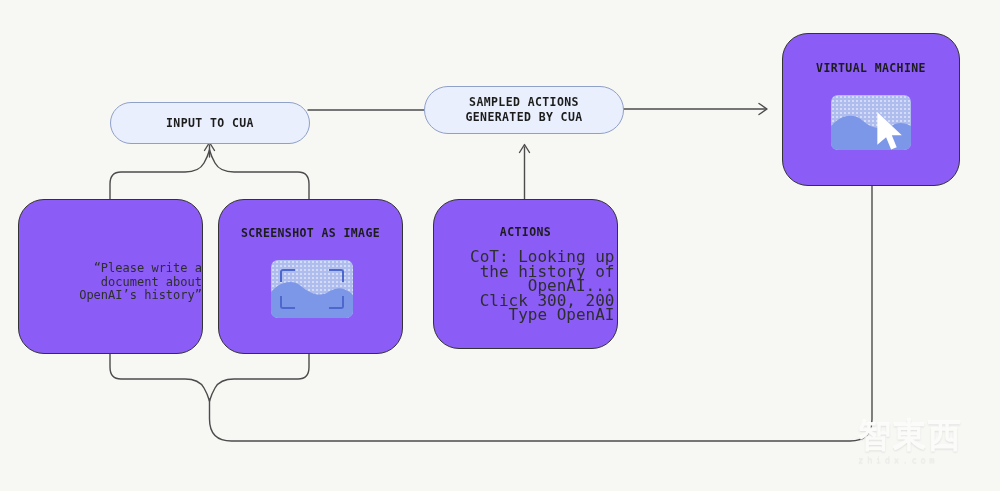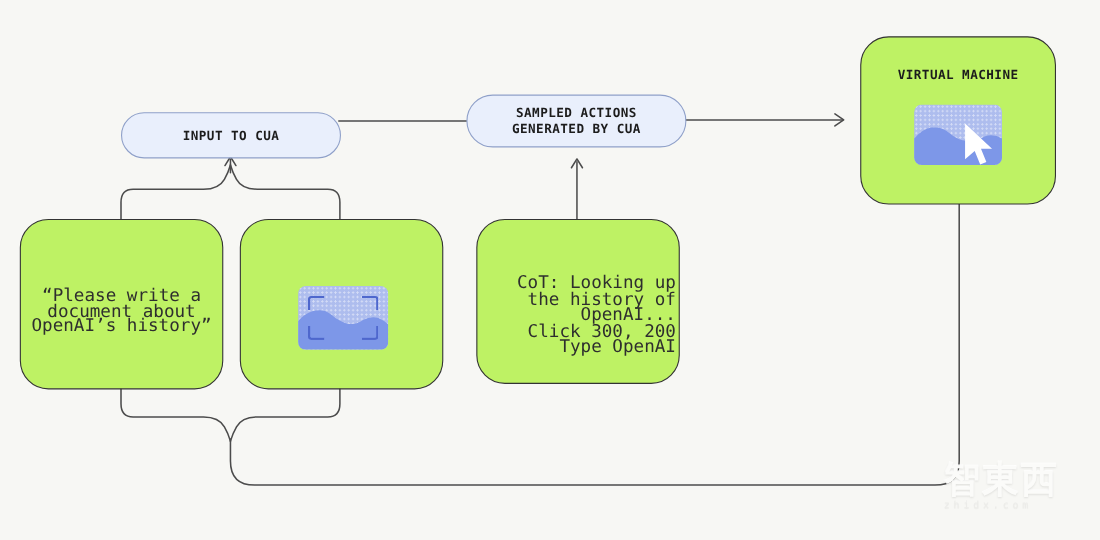--- a/index.html
+++ b/index.html
@@ -15,37 +15,37 @@
   .pill {
     position:absolute; background:#e9effc; border:1.2px solid #8fa0c9;
     display:flex; align-items:center; justify-content:center; text-align:center;
     font-weight:bold; font-size:11.5px; letter-spacing:.4px; line-height:15px;
     white-space:pre-line;
   }
   .pill.input   { left:110px; top:90px; width:198px; height:40px; border-radius:21px;margin-top:12px; }
   .pill.sampled { left:424px; top:86px; width:198px; height:46px; border-radius:24px; }
 
   .box {
-    position:absolute; background:#bef264; border:1.2px solid #333333; border-radius:26px;
+    position:absolute; background:#8b5cf6; border:1.2px solid #333333; border-radius:26px;
   }
   .box.task       { left:18px;  top:199px; width:183px; height:153px; }
   .box.screenshot { left:218px; top:199px; width:183px; height:153px; }
   .box.actions    { left:433px; top:199px; width:183px; height:148px; }
   .box.vm         { left:782px; top:33px;  width:176px; height:151px; }
 
   .box-title {
     position:absolute; left:0; right:0; top:26px; text-align:center;
     font-weight:bold; font-size:11.5px; letter-spacing:.4px;
   }
   .box.vm .box-title { top:27px; }
   .box.actions .box-title { top:25px; }
 
   .quote-text {
-    position:absolute; left:0; right:0; top:62px; text-align:center;
-    font-size:16px; line-height:13.5px; white-space:pre-line; color:#2e2e2e;
+    position:absolute; left:0; right:0; top:62px; text-align:right;
+    font-size:12px; line-height:13.5px; white-space:pre-line; color:#2e2e2e;
   }
   .actions-body {
     position:absolute; left:36px; top:50px; text-align:right;
     font-size:16px; line-height:14.5px; white-space:pre-line; color:#2e2e2e;
   }
   .edge-label {
     position:absolute; left:607px; top:51px; width:180px; text-align:center;
     font-size:11px; line-height:14px; white-space:pre-line; color:#222;
   }
 
@@ -126,32 +126,34 @@
     </svg>
   </div>
 
   <div class="box task">
     <div class="quote-text">“Please write a
 document about
 OpenAI’s history”</div>
   </div>
 
   <div class="box screenshot">
+    <div class="box-title">SCREENSHOT AS IMAGE</div>
     <div class="thumb">
       <svg class="wave" viewBox="0 0 82 58" preserveAspectRatio="none">
         <path d="M0 32 Q6 25 13 23 Q23 20 30 26 Q37 32 44 34 Q52 36 59 31 Q66 27 73 29 Q78 31 82 35 L82 58 L0 58 Z" fill="#7d97e8"></path>
       </svg>
       <div class="corner tl"></div>
       <div class="corner tr"></div>
       <div class="corner bl"></div>
       <div class="corner br"></div>
     </div>
   </div>
 
   <div class="box actions">
+    <div class="box-title">ACTIONS</div>
     <div class="actions-body">CoT: Looking up
 the history of
 OpenAI...
 Click 300, 200
 Type OpenAI</div>
   </div>
 
   <div class="watermark">
     <div class="wm-logo">智東西</div>
     <div class="wm-domain">zhidx.com</div>

